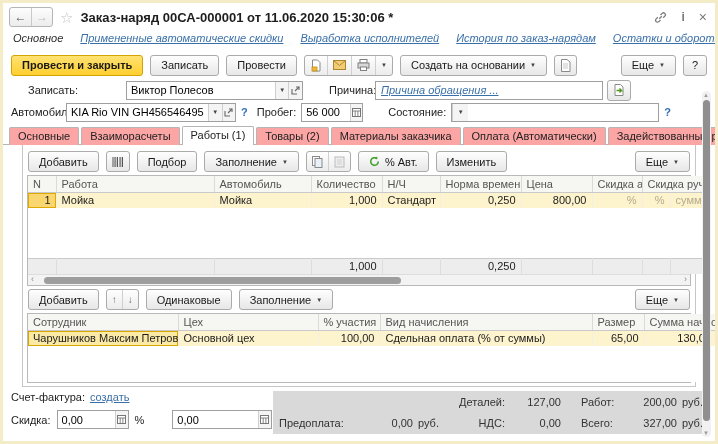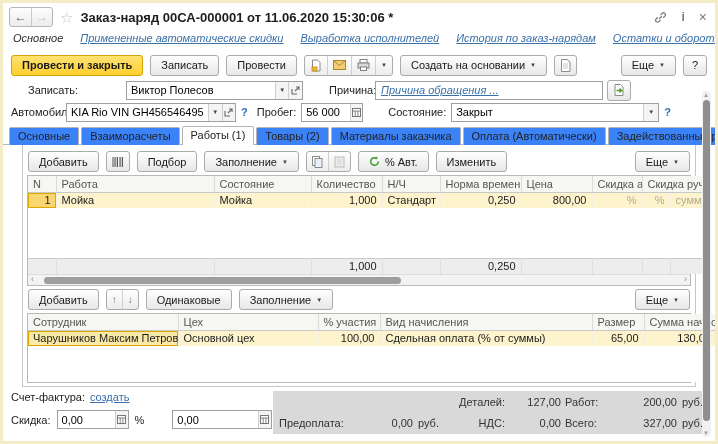--- a/index.html
+++ b/index.html
@@ -39,21 +39,21 @@
   .fld{display:inline-flex;align-items:center;border:1px solid #9f9f9f;background:#fff;height:19px;}
   .fld input{border:none;outline:none;font-size:11px;padding:0 4px;width:100%;background:transparent;}
   .fld input.num{text-align:left;}
   .seg{width:16px;align-self:stretch;border-left:1px solid #cfcfcf;display:flex;align-items:center;justify-content:center;background:#f4f4f4;}
   .qmark{color:#2f6db5;font-weight:700;font-size:11px;margin:0 5px;}
   .linkfld{display:flex;align-items:center;border:1px solid #9f9f9f;background:#fff;height:19px;padding:0 5px;}
   .linkfld a{color:#3a70a8;text-decoration:underline;font-size:11px;white-space:nowrap;}
 
   
   .tabstrip{display:flex;align-items:flex-end;gap:2px;padding:2px 6px 0;height:22px;border-bottom:1px solid #b5b5b5;}
-  .tab{border:1px solid #b5b5b5;border-bottom:none;border-radius:2px 2px 0 0;padding:2px 8px 3px;font-size:11px;background:#3b82f6;color:#222;white-space:nowrap;position:relative;top:1px;}
+  .tab{border:1px solid #b5b5b5;border-bottom:none;border-radius:2px 2px 0 0;padding:2px 8px 3px;font-size:11px;background:#fca5a5;color:#222;white-space:nowrap;position:relative;top:1px;}
   .tab.active{background:#fff;padding-bottom:4px;z-index:2;}
 
   .tabpanel{margin:0 19px;border:1px solid #c6c6c6;border-top:none;padding:3px 4px 3px;background:#fff;}
   .tb{display:flex;align-items:center;gap:7px;padding:2px 1px;height:27px;}
   .tbright{margin-left:auto;}
 
   .tblbox{border:1px solid #b9b9b9;background:#fff;}
   table{border-collapse:collapse;table-layout:fixed;width:100%;}
   th{background:#f6f6f2;font-weight:400;color:#555;text-align:left;padding:1px 5px;border-right:1px solid #dadada;border-bottom:1px solid #c9c9c9;font-size:11px;height:16px;white-space:nowrap;overflow:hidden;}
   th:last-child{border-right:none;}
@@ -73,21 +73,21 @@
   .harr.l{left:3px;} .harr.r{right:3px;}
 
   
   .footer{display:flex;align-items:flex-start;padding:4px 8px 0 8px;}
   .fleft{display:flex;flex-direction:column;gap:7px;font-size:11px;color:#222;}
   .invline{display:flex;gap:5px;align-items:center;}
   .invline a{color:#3a70a8;text-decoration:underline;}
   .discline{display:flex;gap:6px;align-items:center;}
   .summary{margin-left:auto;background:#d9d9d9;padding:5px 6px;display:grid;grid-template-columns:80px 54px 32px 60px 56px 54px 62px 28px;row-gap:9px;font-size:11px;color:#333;width:434px;}
   .summary .r{text-align:right;}
-  .summary .l{padding-left:4px;}
+  .summary .l{padding-left:20px;}
   .summary .u{padding-left:5px;}
 
   
   .vscroll{position:absolute;right:4px;top:88px;bottom:4px;width:9px;background:#f1f1f1;border-radius:5px;}
   .vthumb{position:absolute;left:1px;right:1px;top:9px;bottom:16px;background:#8f8f8f;border-radius:4px;}
   .varr{position:absolute;left:1px;font-size:6px;color:#999;}
   .varr.t{top:1px;} .varr.b{bottom:1px;}
 
   svg{display:block;}
 </style>
@@ -228,21 +228,20 @@
       <input class="num" readonly="" value="56 000" style="">
       <span class="seg">
         <svg width="9" height="9" viewBox="0 0 9 9">
           <rect x="0.5" y="0.5" width="8" height="8" fill="#fff" stroke="#777" stroke-width="1"></rect>
           <path d="M0.5 3h8M3.2 3v5.5M5.9 3v5.5" stroke="#777" stroke-width="0.9"></path>
         </svg>
       </span>
     </span>
     <span class="flabel" style="margin-left:25px;">Состояние:</span>
     <span class="fld" style="width:208px;margin-left:5px;">
-      <input readonly="" value="Закрыт" style="">
       <span class="seg">
           <span class="car">▼</span>
         </span>
     </span>
     <span class="qmark">?</span>
   </div>
 
   <div class="tabstrip">
     <span class="tab">Основные</span>
     <span class="tab">Взаиморасчеты</span>
@@ -314,21 +313,21 @@
             <col style="width:81px">
             <col style="width:71px">
             <col style="width:50px">
             <col style="width:28px">
             <col style="width:40px">
         </colgroup>
         <tbody>
             <tr>
           <th>N</th>
           <th>Работа</th>
-          <th>Состояние</th>
+          <th>Автомобиль</th>
           <th>Количество</th>
           <th>Н/Ч</th>
           <th>Норма времени</th>
           <th>Цена</th>
           <th>Скидка авт.</th>
           <th colspan="2">Скидка руч.</th>
         </tr>
         <tr class="hlrow">
           <td class="sel num">1</td>
           <td>Мойка</td>

